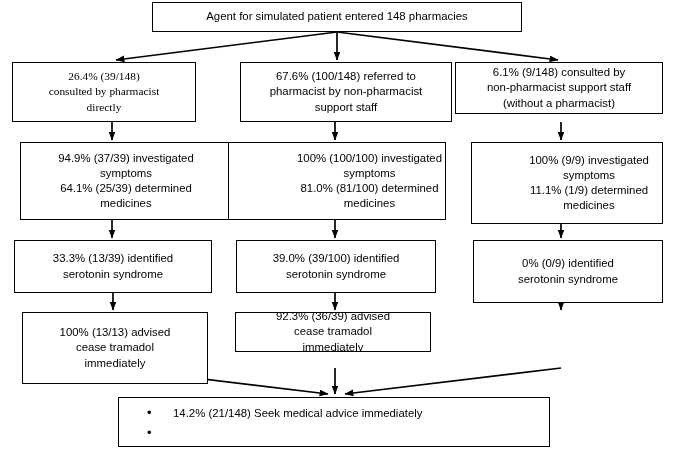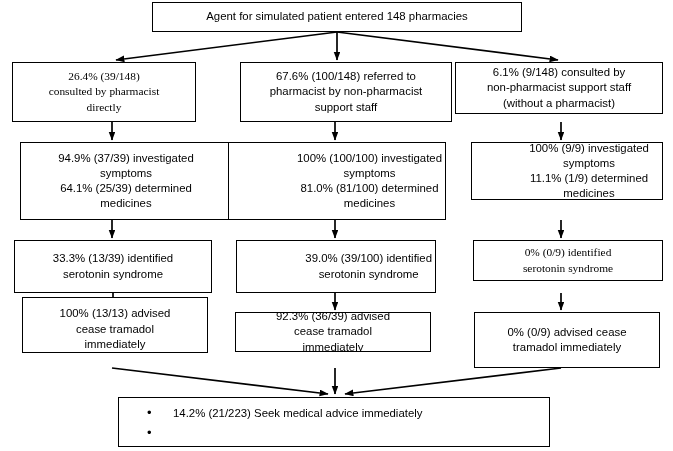--- a/index.html
+++ b/index.html
@@ -47,27 +47,27 @@
   }
   
   #node-top { left: 152px; top: 2px;  width: 370px; height: 30px; }
   
   #node-r1c1 { left: 12px;  top: 62px; width: 184px; height: 60px; font-family: Liberation Serif, serif; }
   #node-r1c2 { left: 228px; top: 62px; width: 212px; height: 60px; margin-left: 12px; }
   #node-r1c3 { left: 455px; top: 62px; width: 208px; height: 52px; }
   
   #node-r2c1 { left: 20px;   top: 142px; width: 212px; height: 78px; }
   #node-r2c2 { left: 228px; top: 142px; width: 218px; height: 78px; justify-content: flex-end; }
-  #node-r2c3 { left: 471px; top: 142px; width: 192px; height: 58px; padding-left: 44px; }
+  #node-r2c3 { left: 471px; top: 142px; width: 192px; height: 82px; padding-left: 44px; }
   
   #node-r3c1 { left: 14px;  top: 240px; width: 198px; height: 53px; justify-content: center; }
-  #node-r3c2 { left: 236px; top: 240px; width: 200px; height: 53px; justify-content: flex-end; }
-  #node-r3c3 { left: 473px; top: 240px; width: 190px; height: 41px; font-family: Liberation Serif, serif; }
-  
-  #node-r4c1 { left: 22px;  top: 297px; width: 186px; height: 56px; align-items: flex-end; }
+  #node-r3c2 { left: 236px; top: 240px; width: 200px; height: 53px; }
+  #node-r3c3 { left: 473px; top: 240px; width: 190px; height: 63px; }
+  
+  #node-r4c1 { left: 22px;  top: 312px; width: 186px; height: 72px; }
   #node-r4c2 { left: 235px; top: 312px; width: 196px; height: 40px; }
   #node-r4c3 { left: 474px; top: 312px; width: 186px; height: 56px; }
   
   #node-bottom {
     left: 118px; top: 397px; width: 432px; height: 50px;
     display: block;
     padding: 5px 0 0 0;
   }
   .bullet-list {
     margin: 0;
@@ -208,30 +208,26 @@
   <div class="node" id="node-r4c1">
     <span class="txt">100% (13/13) advised
 cease tramadol
 immediately</span>
   </div>
   <div class="node" id="node-r4c2">
     <span class="txt">92.3% (36/39) advised
 cease tramadol
 immediately</span>
   </div>
-  <div class="node" id="node-r4c3">
-    <span class="txt">0% (0/9) advised cease
-tramadol immediately</span>
-  </div>
 
   <div class="node" id="node-bottom">
     <div class="bullet-list">
       <div class="bullet-row">
         <span class="bullet-dot">•</span>
-        <span class="bullet-text">14.2% (21/223) Seek medical advice immediately</span>
+        <span class="bullet-text">14.2% (21/148) Seek medical advice immediately</span>
       </div>
       <div class="bullet-row">
         <span class="bullet-dot">•</span>
       </div>
     </div>
   </div>
 
 </div>
 
 </body></html>

